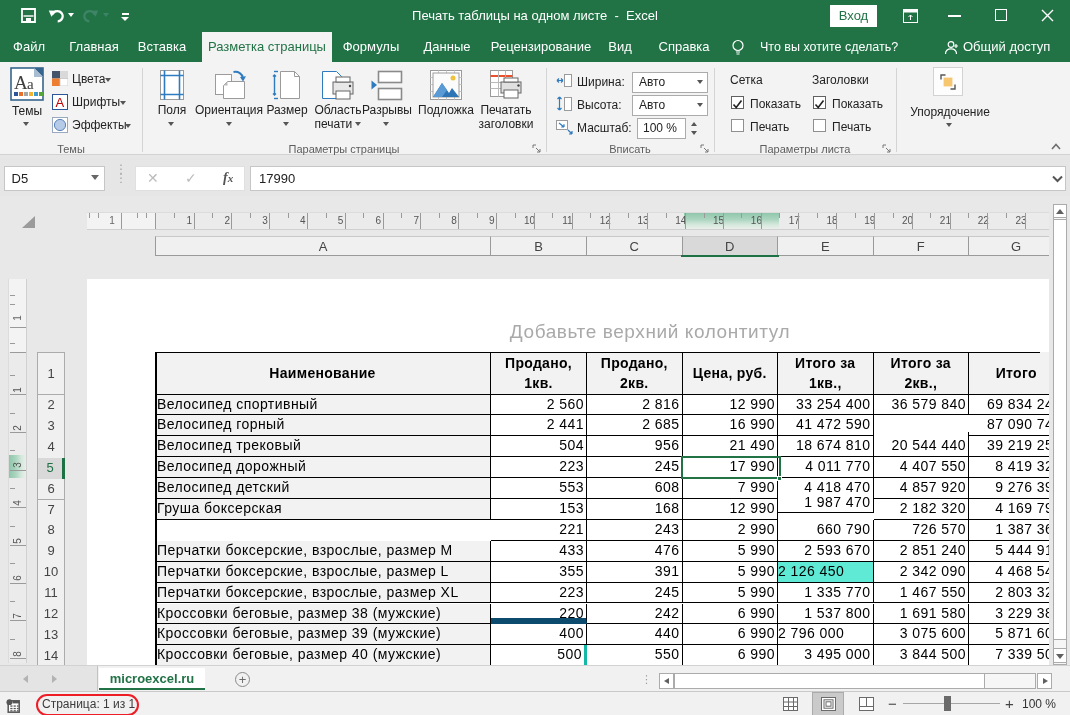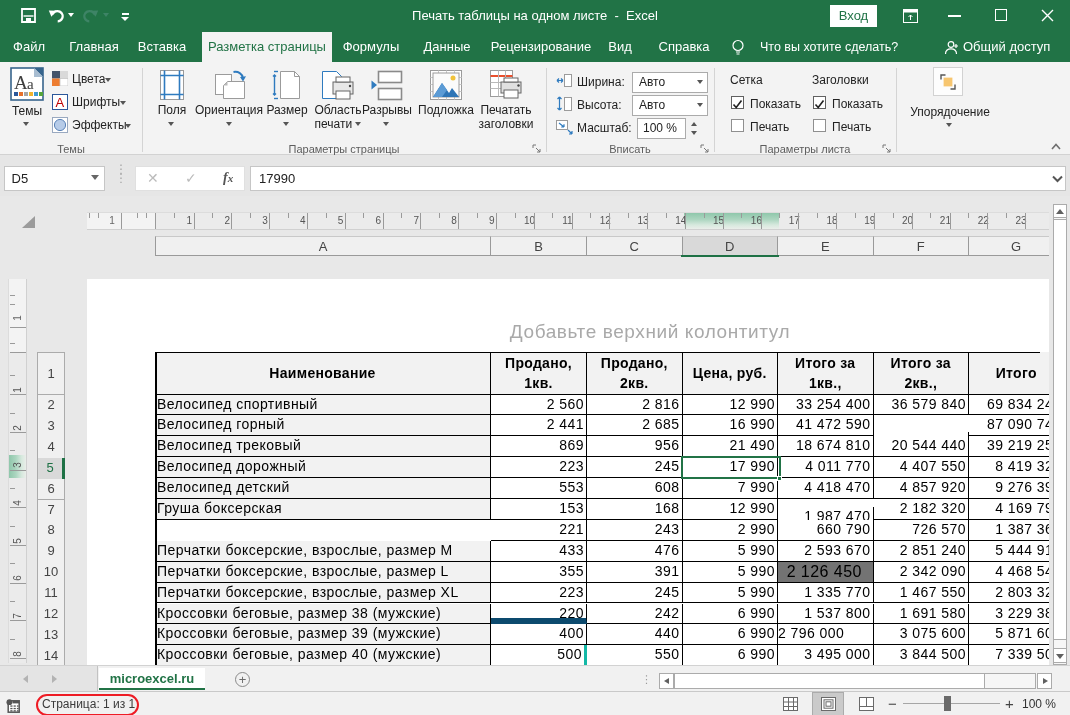--- a/index.html
+++ b/index.html
@@ -456,21 +456,21 @@
         <div class="abs" style="left:718.5px;top:43px;width:95.5px;height:20.9px;border-right:1px solid #000;border-bottom:1px solid #000;font-size:14px;letter-spacing:0.45px;color:#000;white-space:nowrap;line-height:19.9px;background:#fff;text-align:right;padding-right:2px;">36 579 840</div>
         <div class="abs" style="left:814px;top:43px;width:95.5px;height:20.9px;border-right:1px solid #000;border-bottom:1px solid #000;font-size:14px;letter-spacing:0.45px;color:#000;white-space:nowrap;line-height:19.9px;background:#fff;text-align:right;padding-right:2px;">69 834 240</div>
         <div class="abs" style="left:0px;top:63.9px;width:336px;height:20.9px;border-right:1px solid #000;border-bottom:1px solid #000;font-size:14px;letter-spacing:0.45px;color:#000;white-space:nowrap;line-height:19.9px;background:#f2f2f2;text-align:left;padding-left:2px;">Велосипед горный</div>
         <div class="abs" style="left:336px;top:63.9px;width:96px;height:20.9px;border-right:1px solid #000;border-bottom:1px solid #000;font-size:14px;letter-spacing:0.45px;color:#000;white-space:nowrap;line-height:19.9px;background:#fff;text-align:right;padding-right:2px;">2 441</div>
         <div class="abs" style="left:432px;top:63.9px;width:95.5px;height:20.9px;border-right:1px solid #000;border-bottom:1px solid #000;font-size:14px;letter-spacing:0.45px;color:#000;white-space:nowrap;line-height:19.9px;background:#fff;text-align:right;padding-right:2px;">2 685</div>
         <div class="abs" style="left:527.5px;top:63.9px;width:95.5px;height:20.9px;border-right:1px solid #000;border-bottom:1px solid #000;font-size:14px;letter-spacing:0.45px;color:#000;white-space:nowrap;line-height:19.9px;background:#fff;text-align:right;padding-right:2px;">16 990</div>
         <div class="abs" style="left:623px;top:63.9px;width:95.5px;height:20.9px;border-right:1px solid #000;border-bottom:1px solid #000;font-size:14px;letter-spacing:0.45px;color:#000;white-space:nowrap;line-height:19.9px;background:#fff;text-align:right;padding-right:2px;">41 472 590</div>
         <div class="abs" style="left:718.5px;top:63.9px;width:95.5px;height:20.9px;border-right:1px solid #000;border-bottom:1px solid #000;font-size:14px;letter-spacing:0.45px;color:#000;white-space:nowrap;line-height:19.9px;background:#fff;text-align:right;padding-right:2px;margin-top:17px;">45 618 150</div>
         <div class="abs" style="left:814px;top:63.9px;width:95.5px;height:20.9px;border-right:1px solid #000;border-bottom:1px solid #000;font-size:14px;letter-spacing:0.45px;color:#000;white-space:nowrap;line-height:19.9px;background:#fff;text-align:right;padding-right:2px;">87 090 740</div>
         <div class="abs" style="left:0px;top:84.8px;width:336px;height:20.89999999999999px;border-right:1px solid #000;border-bottom:1px solid #000;font-size:14px;letter-spacing:0.45px;color:#000;white-space:nowrap;line-height:19.89999999999999px;background:#f2f2f2;text-align:left;padding-left:2px;">Велосипед трековый</div>
-        <div class="abs" style="left:336px;top:84.8px;width:96px;height:20.89999999999999px;border-right:1px solid #000;border-bottom:1px solid #000;font-size:14px;letter-spacing:0.45px;color:#000;white-space:nowrap;line-height:19.89999999999999px;background:#fff;text-align:right;padding-right:2px;">869</div>
+        <div class="abs" style="left:336px;top:84.8px;width:96px;height:20.89999999999999px;border-right:1px solid #000;border-bottom:1px solid #000;font-size:14px;letter-spacing:0.45px;color:#000;white-space:nowrap;line-height:19.89999999999999px;background:#fff;text-align:right;padding-right:2px;">504</div>
         <div class="abs" style="left:432px;top:84.8px;width:95.5px;height:20.89999999999999px;border-right:1px solid #000;border-bottom:1px solid #000;font-size:14px;letter-spacing:0.45px;color:#000;white-space:nowrap;line-height:19.89999999999999px;background:#fff;text-align:right;padding-right:2px;">956</div>
         <div class="abs" style="left:527.5px;top:84.8px;width:95.5px;height:20.89999999999999px;border-right:1px solid #000;border-bottom:1px solid #000;font-size:14px;letter-spacing:0.45px;color:#000;white-space:nowrap;line-height:19.89999999999999px;background:#fff;text-align:right;padding-right:2px;">21 490</div>
         <div class="abs" style="left:623px;top:84.8px;width:95.5px;height:20.89999999999999px;border-right:1px solid #000;border-bottom:1px solid #000;font-size:14px;letter-spacing:0.45px;color:#000;white-space:nowrap;line-height:19.89999999999999px;background:#fff;text-align:right;padding-right:2px;">18 674 810</div>
         <div class="abs" style="left:718.5px;top:84.8px;width:95.5px;height:20.89999999999999px;border-right:1px solid #000;border-bottom:1px solid #000;font-size:14px;letter-spacing:0.45px;color:#000;white-space:nowrap;line-height:19.89999999999999px;background:#fff;text-align:right;padding-right:2px;">20 544 440</div>
         <div class="abs" style="left:814px;top:84.8px;width:95.5px;height:20.89999999999999px;border-right:1px solid #000;border-bottom:1px solid #000;font-size:14px;letter-spacing:0.45px;color:#000;white-space:nowrap;line-height:19.89999999999999px;background:#fff;text-align:right;padding-right:2px;">39 219 250</div>
         <div class="abs" style="left:0px;top:105.69999999999999px;width:336px;height:20.900000000000006px;border-right:1px solid #000;border-bottom:1px solid #000;font-size:14px;letter-spacing:0.45px;color:#000;white-space:nowrap;line-height:19.900000000000006px;background:#f2f2f2;text-align:left;padding-left:2px;">Велосипед дорожный</div>
         <div class="abs" style="left:336px;top:105.69999999999999px;width:96px;height:20.900000000000006px;border-right:1px solid #000;border-bottom:1px solid #000;font-size:14px;letter-spacing:0.45px;color:#000;white-space:nowrap;line-height:19.900000000000006px;background:#fff;text-align:right;padding-right:2px;">223</div>
         <div class="abs" style="left:432px;top:105.69999999999999px;width:95.5px;height:20.900000000000006px;border-right:1px solid #000;border-bottom:1px solid #000;font-size:14px;letter-spacing:0.45px;color:#000;white-space:nowrap;line-height:19.900000000000006px;background:#fff;text-align:right;padding-right:2px;">245</div>
         <div class="abs" style="left:527.5px;top:105.69999999999999px;width:95.5px;height:20.900000000000006px;border-right:1px solid #000;border-bottom:1px solid #000;font-size:14px;letter-spacing:0.45px;color:#000;white-space:nowrap;line-height:19.900000000000006px;background:#fff;text-align:right;padding-right:2px;">17 990</div>
         <div class="abs" style="left:623px;top:105.69999999999999px;width:95.5px;height:20.900000000000006px;border-right:1px solid #000;border-bottom:1px solid #000;font-size:14px;letter-spacing:0.45px;color:#000;white-space:nowrap;line-height:19.900000000000006px;background:#fff;text-align:right;padding-right:2px;">4 011 770</div>
@@ -480,41 +480,41 @@
         <div class="abs" style="left:336px;top:126.6px;width:96px;height:20.900000000000006px;border-right:1px solid #000;border-bottom:1px solid #000;font-size:14px;letter-spacing:0.45px;color:#000;white-space:nowrap;line-height:19.900000000000006px;background:#fff;text-align:right;padding-right:2px;">553</div>
         <div class="abs" style="left:432px;top:126.6px;width:95.5px;height:20.900000000000006px;border-right:1px solid #000;border-bottom:1px solid #000;font-size:14px;letter-spacing:0.45px;color:#000;white-space:nowrap;line-height:19.900000000000006px;background:#fff;text-align:right;padding-right:2px;">608</div>
         <div class="abs" style="left:527.5px;top:126.6px;width:95.5px;height:20.900000000000006px;border-right:1px solid #000;border-bottom:1px solid #000;font-size:14px;letter-spacing:0.45px;color:#000;white-space:nowrap;line-height:19.900000000000006px;background:#fff;text-align:right;padding-right:2px;">7 990</div>
         <div class="abs" style="left:623px;top:126.6px;width:95.5px;height:20.900000000000006px;border-right:1px solid #000;border-bottom:1px solid #000;font-size:14px;letter-spacing:0.45px;color:#000;white-space:nowrap;line-height:19.900000000000006px;background:#fff;text-align:right;padding-right:2px;">4 418 470</div>
         <div class="abs" style="left:718.5px;top:126.6px;width:95.5px;height:20.900000000000006px;border-right:1px solid #000;border-bottom:1px solid #000;font-size:14px;letter-spacing:0.45px;color:#000;white-space:nowrap;line-height:19.900000000000006px;background:#fff;text-align:right;padding-right:2px;">4 857 920</div>
         <div class="abs" style="left:814px;top:126.6px;width:95.5px;height:20.900000000000006px;border-right:1px solid #000;border-bottom:1px solid #000;font-size:14px;letter-spacing:0.45px;color:#000;white-space:nowrap;line-height:19.900000000000006px;background:#fff;text-align:right;padding-right:2px;">9 276 390</div>
         <div class="abs" style="left:0px;top:147.5px;width:336px;height:20.899999999999977px;border-right:1px solid #000;border-bottom:1px solid #000;font-size:14px;letter-spacing:0.45px;color:#000;white-space:nowrap;line-height:19.899999999999977px;background:#f2f2f2;text-align:left;padding-left:2px;">Груша боксерская</div>
         <div class="abs" style="left:336px;top:147.5px;width:96px;height:20.899999999999977px;border-right:1px solid #000;border-bottom:1px solid #000;font-size:14px;letter-spacing:0.45px;color:#000;white-space:nowrap;line-height:19.899999999999977px;background:#fff;text-align:right;padding-right:2px;">153</div>
         <div class="abs" style="left:432px;top:147.5px;width:95.5px;height:20.899999999999977px;border-right:1px solid #000;border-bottom:1px solid #000;font-size:14px;letter-spacing:0.45px;color:#000;white-space:nowrap;line-height:19.899999999999977px;background:#fff;text-align:right;padding-right:2px;">168</div>
         <div class="abs" style="left:527.5px;top:147.5px;width:95.5px;height:20.899999999999977px;border-right:1px solid #000;border-bottom:1px solid #000;font-size:14px;letter-spacing:0.45px;color:#000;white-space:nowrap;line-height:19.899999999999977px;background:#fff;text-align:right;padding-right:2px;">12 990</div>
-        <div class="abs" style="left:623px;top:155px;width:95.5px;height:20.899999999999977px;border-right:1px solid #000;border-bottom:1px solid #000;font-size:14px;letter-spacing:0.45px;color:#000;white-space:nowrap;line-height:19.899999999999977px;background:#fff;text-align:right;padding-right:2px;">1 987 470</div>
+        <div class="abs" style="left:623px;top:141px;width:95.5px;height:20.899999999999977px;border-right:1px solid #000;border-bottom:1px solid #000;font-size:14px;letter-spacing:0.45px;color:#000;white-space:nowrap;line-height:19.899999999999977px;background:#fff;text-align:right;padding-right:2px;">1 987 470</div>
         <div class="abs" style="left:718.5px;top:147.5px;width:95.5px;height:20.899999999999977px;border-right:1px solid #000;border-bottom:1px solid #000;font-size:14px;letter-spacing:0.45px;color:#000;white-space:nowrap;line-height:19.899999999999977px;background:#fff;text-align:right;padding-right:2px;">2 182 320</div>
         <div class="abs" style="left:814px;top:147.5px;width:95.5px;height:20.899999999999977px;border-right:1px solid #000;border-bottom:1px solid #000;font-size:14px;letter-spacing:0.45px;color:#000;white-space:nowrap;line-height:19.899999999999977px;background:#fff;text-align:right;padding-right:2px;">4 169 790</div>
         <div class="abs" style="left:336px;top:168.39999999999998px;width:96px;height:20.900000000000006px;border-right:1px solid #000;border-bottom:1px solid #000;font-size:14px;letter-spacing:0.45px;color:#000;white-space:nowrap;line-height:19.900000000000006px;background:#fff;text-align:right;padding-right:2px;">221</div>
         <div class="abs" style="left:432px;top:168.39999999999998px;width:95.5px;height:20.900000000000006px;border-right:1px solid #000;border-bottom:1px solid #000;font-size:14px;letter-spacing:0.45px;color:#000;white-space:nowrap;line-height:19.900000000000006px;background:#fff;text-align:right;padding-right:2px;">243</div>
         <div class="abs" style="left:527.5px;top:168.39999999999998px;width:95.5px;height:20.900000000000006px;border-right:1px solid #000;border-bottom:1px solid #000;font-size:14px;letter-spacing:0.45px;color:#000;white-space:nowrap;line-height:19.900000000000006px;background:#fff;text-align:right;padding-right:2px;">2 990</div>
         <div class="abs" style="left:623px;top:168.39999999999998px;width:95.5px;height:20.900000000000006px;border-right:1px solid #000;border-bottom:1px solid #000;font-size:14px;letter-spacing:0.45px;color:#000;white-space:nowrap;line-height:19.900000000000006px;background:#fff;text-align:right;padding-right:2px;">660 790</div>
         <div class="abs" style="left:718.5px;top:168.39999999999998px;width:95.5px;height:20.900000000000006px;border-right:1px solid #000;border-bottom:1px solid #000;font-size:14px;letter-spacing:0.45px;color:#000;white-space:nowrap;line-height:19.900000000000006px;background:#fff;text-align:right;padding-right:2px;">726 570</div>
         <div class="abs" style="left:814px;top:168.39999999999998px;width:95.5px;height:20.900000000000006px;border-right:1px solid #000;border-bottom:1px solid #000;font-size:14px;letter-spacing:0.45px;color:#000;white-space:nowrap;line-height:19.900000000000006px;background:#fff;text-align:right;padding-right:2px;">1 387 360</div>
         <div class="abs" style="left:0px;top:189.29999999999998px;width:336px;height:20.900000000000006px;border-right:1px solid #000;border-bottom:1px solid #000;font-size:14px;letter-spacing:0.45px;color:#000;white-space:nowrap;line-height:19.900000000000006px;background:#f2f2f2;text-align:left;padding-left:2px;">Перчатки боксерские, взрослые, размер M</div>
         <div class="abs" style="left:336px;top:189.29999999999998px;width:96px;height:20.900000000000006px;border-right:1px solid #000;border-bottom:1px solid #000;font-size:14px;letter-spacing:0.45px;color:#000;white-space:nowrap;line-height:19.900000000000006px;background:#fff;text-align:right;padding-right:2px;">433</div>
         <div class="abs" style="left:432px;top:189.29999999999998px;width:95.5px;height:20.900000000000006px;border-right:1px solid #000;border-bottom:1px solid #000;font-size:14px;letter-spacing:0.45px;color:#000;white-space:nowrap;line-height:19.900000000000006px;background:#fff;text-align:right;padding-right:2px;">476</div>
         <div class="abs" style="left:527.5px;top:189.29999999999998px;width:95.5px;height:20.900000000000006px;border-right:1px solid #000;border-bottom:1px solid #000;font-size:14px;letter-spacing:0.45px;color:#000;white-space:nowrap;line-height:19.900000000000006px;background:#fff;text-align:right;padding-right:2px;">5 990</div>
         <div class="abs" style="left:623px;top:189.29999999999998px;width:95.5px;height:20.900000000000006px;border-right:1px solid #000;border-bottom:1px solid #000;font-size:14px;letter-spacing:0.45px;color:#000;white-space:nowrap;line-height:19.900000000000006px;background:#fff;text-align:right;padding-right:2px;">2 593 670</div>
         <div class="abs" style="left:718.5px;top:189.29999999999998px;width:95.5px;height:20.900000000000006px;border-right:1px solid #000;border-bottom:1px solid #000;font-size:14px;letter-spacing:0.45px;color:#000;white-space:nowrap;line-height:19.900000000000006px;background:#fff;text-align:right;padding-right:2px;">2 851 240</div>
         <div class="abs" style="left:814px;top:189.29999999999998px;width:95.5px;height:20.900000000000006px;border-right:1px solid #000;border-bottom:1px solid #000;font-size:14px;letter-spacing:0.45px;color:#000;white-space:nowrap;line-height:19.900000000000006px;background:#fff;text-align:right;padding-right:2px;">5 444 910</div>
         <div class="abs" style="left:0px;top:210.2px;width:336px;height:20.900000000000006px;border-right:1px solid #000;border-bottom:1px solid #000;font-size:14px;letter-spacing:0.45px;color:#000;white-space:nowrap;line-height:19.900000000000006px;background:#f2f2f2;text-align:left;padding-left:2px;">Перчатки боксерские, взрослые, размер L</div>
         <div class="abs" style="left:336px;top:210.2px;width:96px;height:20.900000000000006px;border-right:1px solid #000;border-bottom:1px solid #000;font-size:14px;letter-spacing:0.45px;color:#000;white-space:nowrap;line-height:19.900000000000006px;background:#fff;text-align:right;padding-right:2px;">355</div>
         <div class="abs" style="left:432px;top:210.2px;width:95.5px;height:20.900000000000006px;border-right:1px solid #000;border-bottom:1px solid #000;font-size:14px;letter-spacing:0.45px;color:#000;white-space:nowrap;line-height:19.900000000000006px;background:#fff;text-align:right;padding-right:2px;">391</div>
         <div class="abs" style="left:527.5px;top:210.2px;width:95.5px;height:20.900000000000006px;border-right:1px solid #000;border-bottom:1px solid #000;font-size:14px;letter-spacing:0.45px;color:#000;white-space:nowrap;line-height:19.900000000000006px;background:#fff;text-align:right;padding-right:2px;">5 990</div>
-        <div class="abs" style="left:623px;top:210.2px;width:95.5px;height:20.900000000000006px;border-right:1px solid #000;border-bottom:1px solid #000;font-size:16px;letter-spacing:0.45px;color:#000;white-space:nowrap;line-height:19.900000000000006px;background:#737373;text-align:center;padding-right:2px;">2 126 450</div>
+        <div class="abs" style="left:623px;top:210.2px;width:95.5px;height:20.900000000000006px;border-right:1px solid #000;border-bottom:1px solid #000;font-size:14px;letter-spacing:0.45px;color:#000;white-space:nowrap;line-height:19.900000000000006px;background:#5eead4;text-align:left;padding-right:2px;">2 126 450</div>
         <div class="abs" style="left:718.5px;top:210.2px;width:95.5px;height:20.900000000000006px;border-right:1px solid #000;border-bottom:1px solid #000;font-size:14px;letter-spacing:0.45px;color:#000;white-space:nowrap;line-height:19.900000000000006px;background:#fff;text-align:right;padding-right:2px;">2 342 090</div>
         <div class="abs" style="left:814px;top:210.2px;width:95.5px;height:20.900000000000006px;border-right:1px solid #000;border-bottom:1px solid #000;font-size:14px;letter-spacing:0.45px;color:#000;white-space:nowrap;line-height:19.900000000000006px;background:#fff;text-align:right;padding-right:2px;">4 468 540</div>
         <div class="abs" style="left:0px;top:231.1px;width:336px;height:20.900000000000006px;border-right:1px solid #000;border-bottom:1px solid #000;font-size:14px;letter-spacing:0.45px;color:#000;white-space:nowrap;line-height:19.900000000000006px;background:#f2f2f2;text-align:left;padding-left:2px;">Перчатки боксерские, взрослые, размер XL</div>
         <div class="abs" style="left:336px;top:231.1px;width:96px;height:20.900000000000006px;border-right:1px solid #000;border-bottom:1px solid #000;font-size:14px;letter-spacing:0.45px;color:#000;white-space:nowrap;line-height:19.900000000000006px;background:#fff;text-align:right;padding-right:2px;">223</div>
         <div class="abs" style="left:432px;top:231.1px;width:95.5px;height:20.900000000000006px;border-right:1px solid #000;border-bottom:1px solid #000;font-size:14px;letter-spacing:0.45px;color:#000;white-space:nowrap;line-height:19.900000000000006px;background:#fff;text-align:right;padding-right:2px;">245</div>
         <div class="abs" style="left:527.5px;top:231.1px;width:95.5px;height:20.900000000000006px;border-right:1px solid #000;border-bottom:1px solid #000;font-size:14px;letter-spacing:0.45px;color:#000;white-space:nowrap;line-height:19.900000000000006px;background:#fff;text-align:right;padding-right:2px;">5 990</div>
         <div class="abs" style="left:623px;top:231.1px;width:95.5px;height:20.900000000000006px;border-right:1px solid #000;border-bottom:1px solid #000;font-size:14px;letter-spacing:0.45px;color:#000;white-space:nowrap;line-height:19.900000000000006px;background:#fff;text-align:right;padding-right:2px;">1 335 770</div>
         <div class="abs" style="left:718.5px;top:231.1px;width:95.5px;height:20.900000000000006px;border-right:1px solid #000;border-bottom:1px solid #000;font-size:14px;letter-spacing:0.45px;color:#000;white-space:nowrap;line-height:19.900000000000006px;background:#fff;text-align:right;padding-right:2px;">1 467 550</div>
         <div class="abs" style="left:814px;top:231.1px;width:95.5px;height:20.900000000000006px;border-right:1px solid #000;border-bottom:1px solid #000;font-size:14px;letter-spacing:0.45px;color:#000;white-space:nowrap;line-height:19.900000000000006px;background:#fff;text-align:right;padding-right:2px;">2 803 320</div>
         <div class="abs" style="left:0px;top:252px;width:336px;height:20.899999999999977px;border-right:1px solid #000;border-bottom:1px solid #000;font-size:14px;letter-spacing:0.45px;color:#000;white-space:nowrap;line-height:19.899999999999977px;background:#f2f2f2;text-align:left;padding-left:2px;">Кроссовки беговые, размер 38 (мужские)</div>

